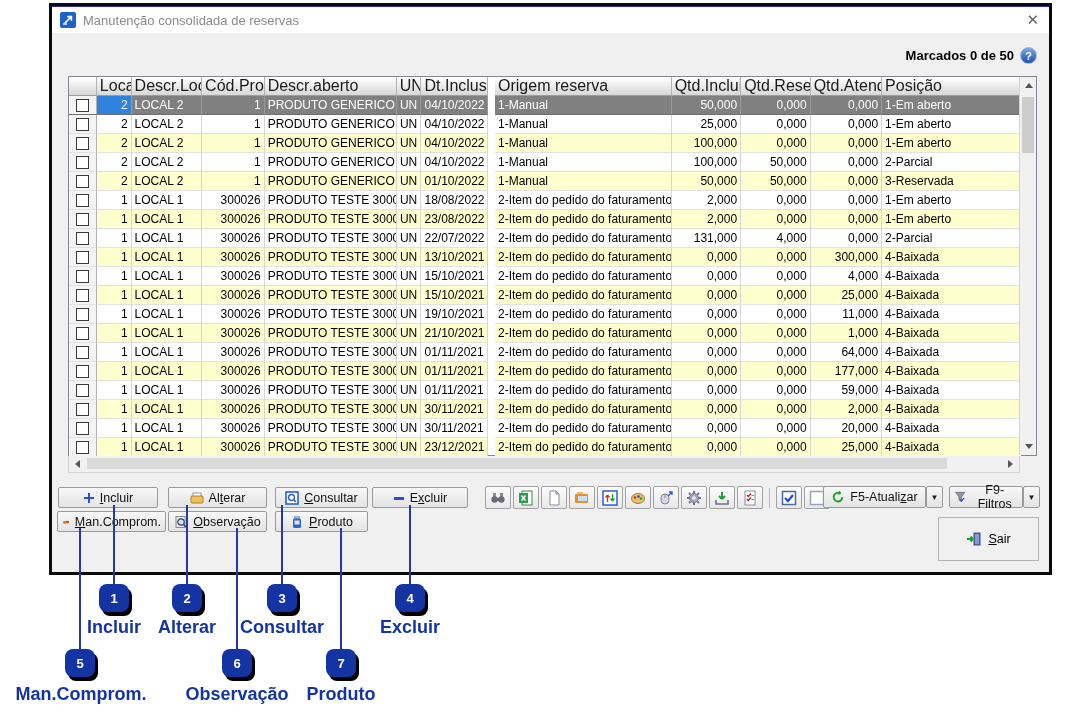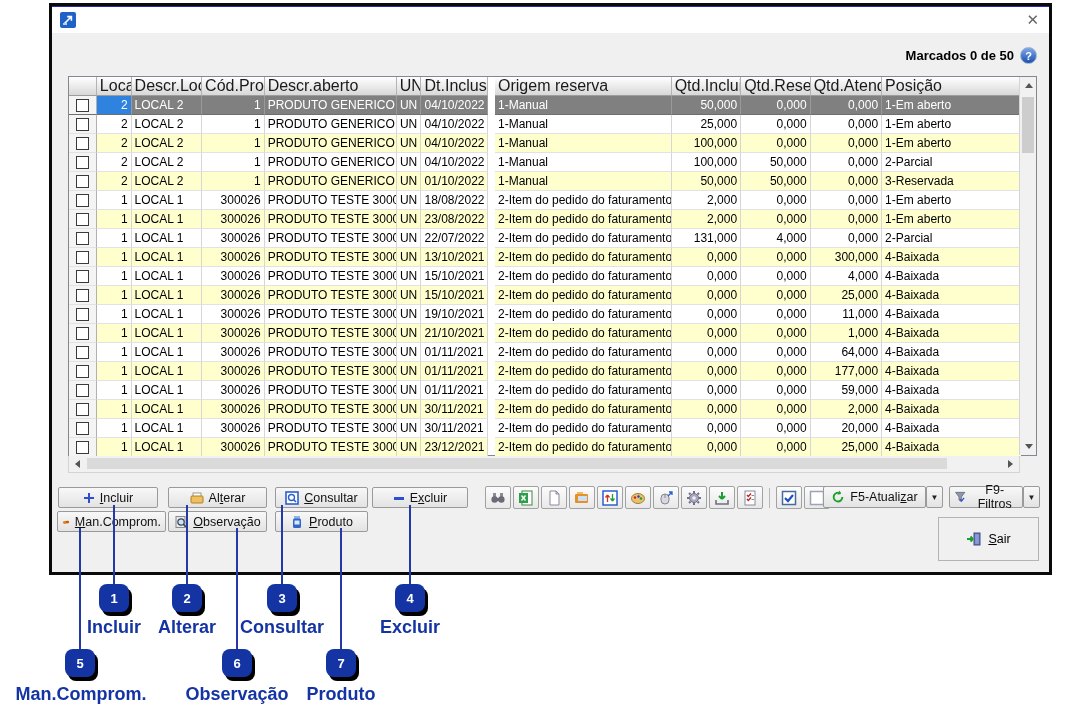--- a/index.html
+++ b/index.html
@@ -83,20 +83,21 @@
 <body>
 
 <div class="win-frame">
  <div class="window">
   <div class="titlebar">
     <svg width="16" height="16" viewBox="0 0 16 16">
           <rect width="16" height="16" rx="2" fill="#1e62c8"></rect>
           <path d="M4 12 L11 5 M7.2 4.6 h4.2 v4.2" stroke="#fff" stroke-width="1.6" fill="none"></path>
           <rect x="3" y="11" width="4" height="2" fill="#b8d0f0"></rect>
         </svg>
+    <span class="title">Manutenção consolidada de reservas</span>
     <span class="close-x">✕</span>
   </div>
 
   <div class="marcados-row">
     <span class="marcados">Marcados 0 de 50</span>
     <span class="help-ic">?</span>
   </div>
 
   <div class="grid">
     <div class="ghead" id="grid-header">

